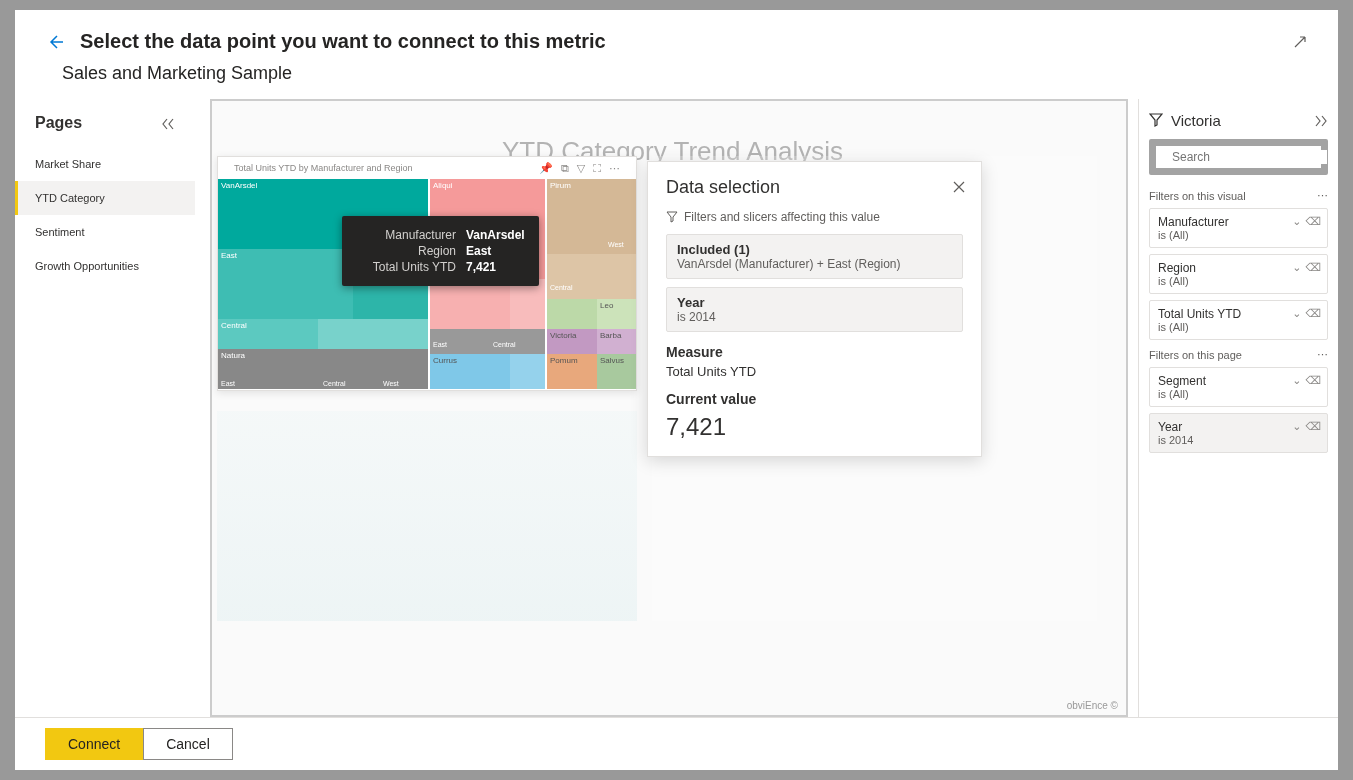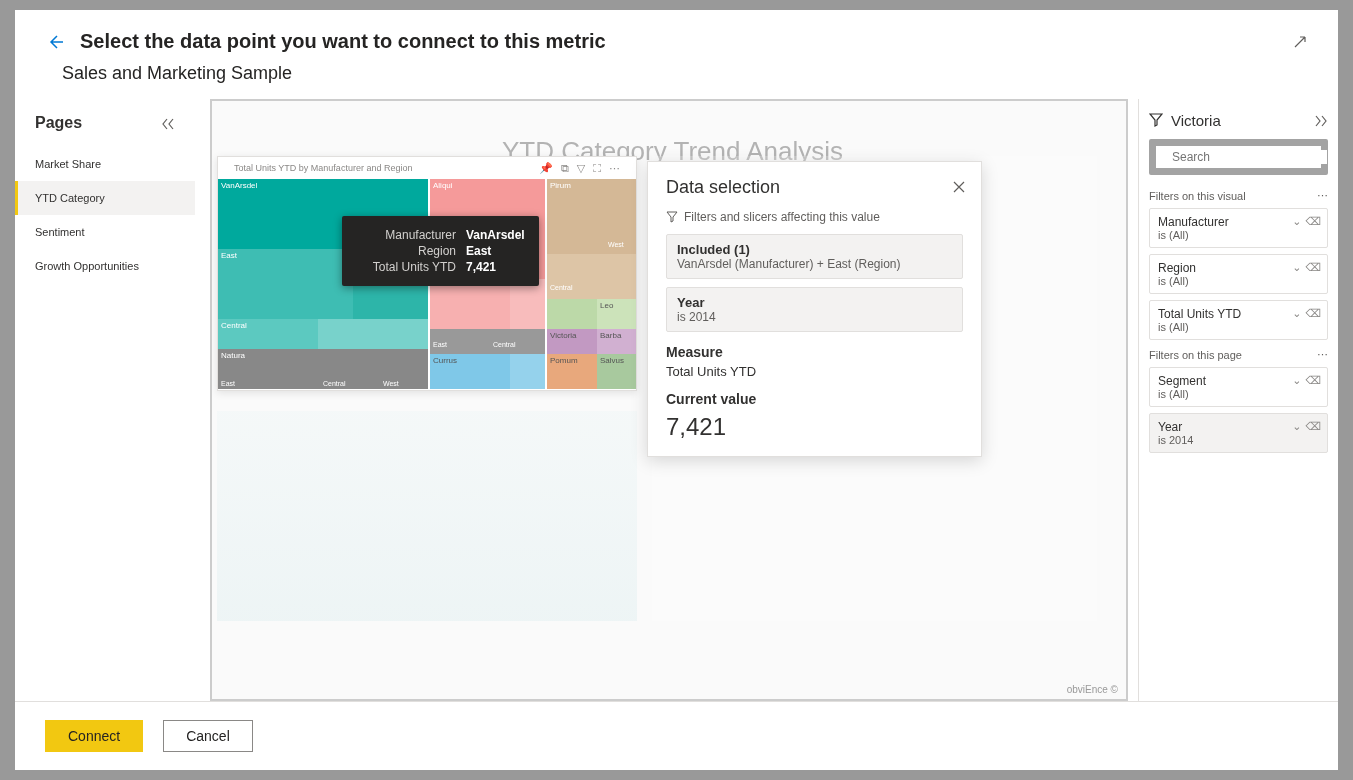--- a/index.html
+++ b/index.html
@@ -47,21 +47,21 @@
 .fp-title{font-size:15px;color:#323130;display:flex;align-items:center;gap:8px}
 .fp-expand{cursor:pointer;color:#605e5c}
 .fp-search{border:7px solid #a3a3a3;border-radius:2px;padding:4px 8px;display:flex;align-items:center;gap:8px;margin-bottom:14px}
 .fp-search input{border:0;outline:0;font-size:12px;flex:1}
 .fp-section{font-size:11px;color:#605e5c;margin:8px 0 6px 0;display:flex;justify-content:space-between;align-items:center}
 .filter-card{border:1px solid #e1dfdd;border-radius:2px;padding:6px 8px;margin-bottom:6px;position:relative}
 .filter-card.active{background:#f3f2f1}
 .fc-name{font-size:12px;color:#323130}
 .fc-val{font-size:11px;color:#605e5c}
 .fc-ctrls{position:absolute;right:6px;top:6px;display:flex;gap:4px;color:#8a8886;font-size:11px}
-.footer{border-top:1px solid #e1dfdd;padding:18px 30px;display:flex;gap:20px}
+.footer{border-top:1px solid #e1dfdd;padding:10px 30px;display:flex;}
 .btn{padding:7px 22px;font-size:14px;cursor:pointer;border:1px solid;border-radius:0}
 .btn-primary{background:#f2c811;border-color:#f2c811;color:#252423}
 .btn-secondary{background:#fff;border-color:#8a8886;color:#252423}
 svg{display:inline-block;vertical-align:middle}
 </style>
 </head>
 <body>
 
 <div class="dialog">
   <div class="header">

